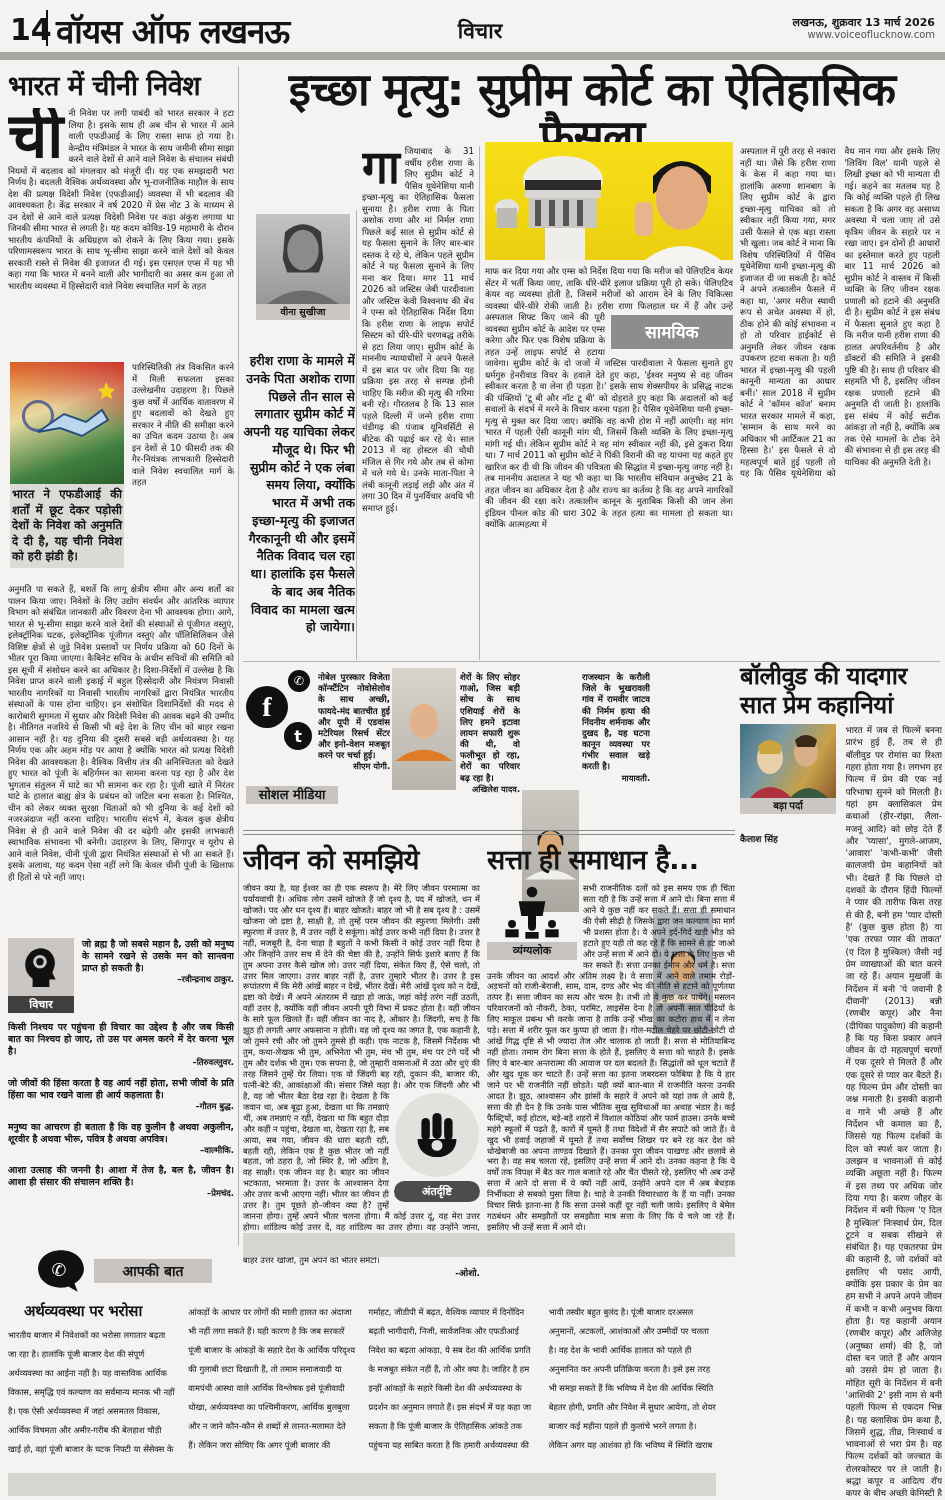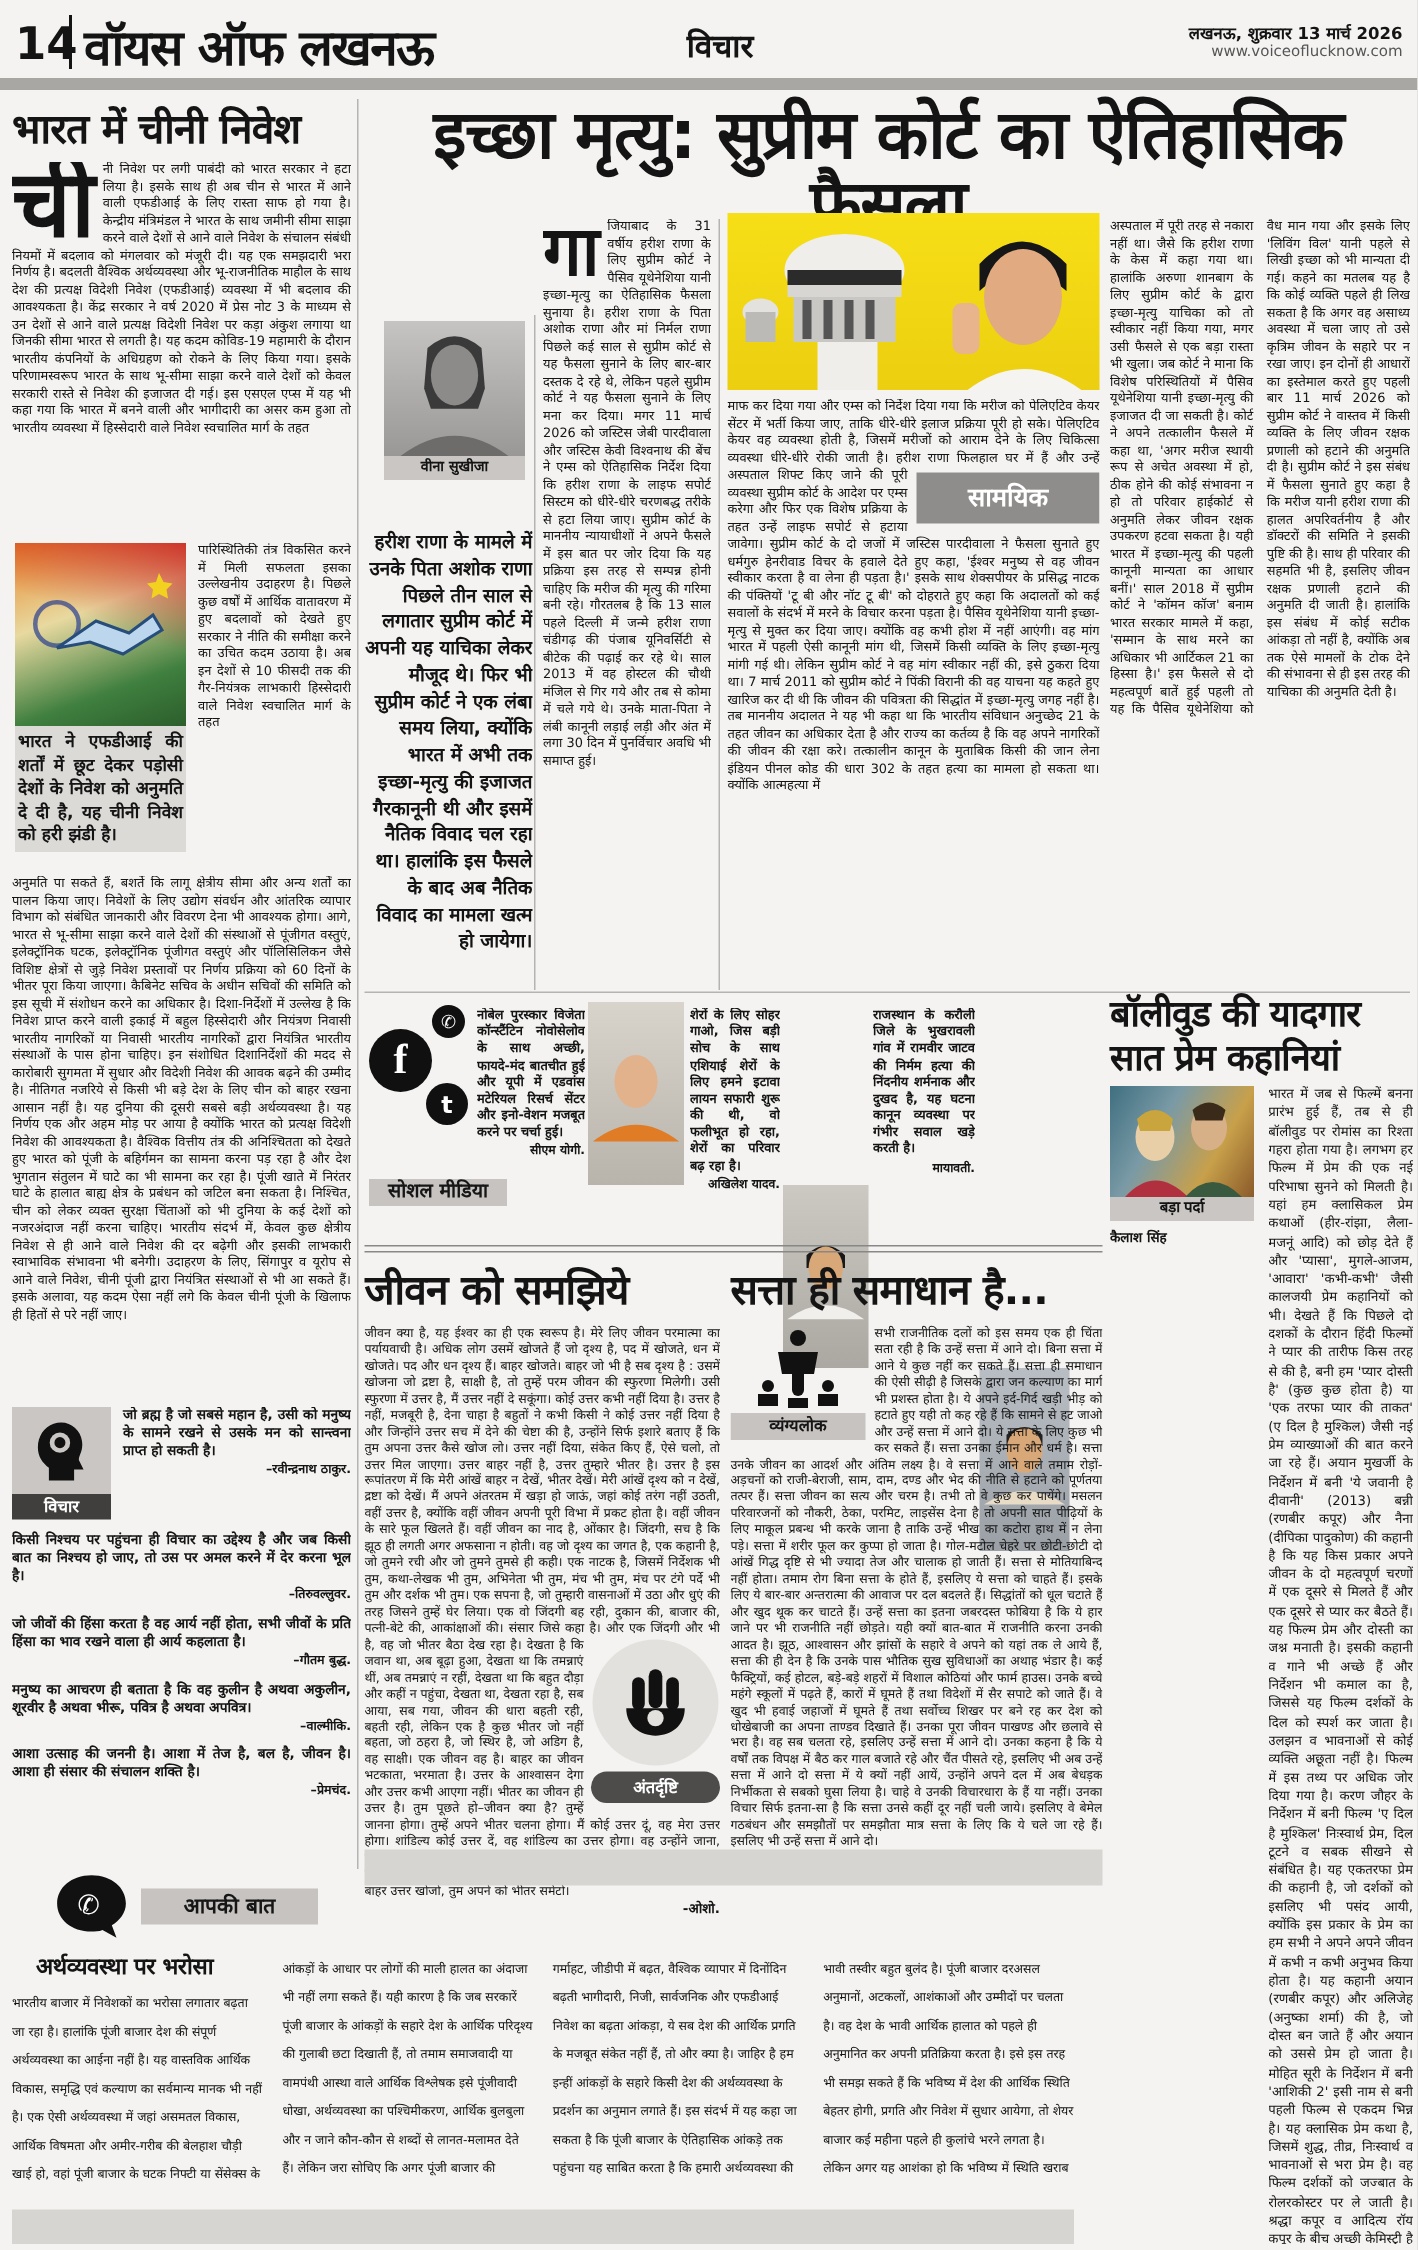--- a/index.html
+++ b/index.html
@@ -239,21 +239,21 @@
           <ellipse cx="30" cy="34" rx="13" ry="16" fill="#e9cfa8"></ellipse>
           <path d="M18 22 q12 -12 24 0 l-2 8 -20 0 z" fill="#caa43c"></path>
           <ellipse cx="66" cy="28" rx="12" ry="15" fill="#d8b088"></ellipse>
           <path d="M55 16 q11 -10 22 0 l-2 7 -18 0 z" fill="#3a2a1a"></path>
           <path d="M10 74 q20 -22 42 0 z" fill="#b03040"></path>
           <path d="M50 74 q18 -20 38 0 z" fill="#3a5a40"></path>
         </svg>
       </div>
       <div class="capbar" style="font-size:10px;font-family:Liberation Serif, serif;">बड़ा पर्दा</div>
     </div>
-    <div style="font-weight:bold;font-size:9px;margin:4px 0 4px 0;">कैलाश सिंह</div>
+    <div style="font-weight:bold;font-size:9px;margin:18px 0 4px 0;">कैलाश सिंह</div>
     <div class="bt" style="font-size:8.8px;line-height:1.4;">भारत में जब से फिल्में बनना प्रारंभ हुई हैं, तब से ही बॉलीवुड पर रोमांस का रिश्ता गहरा होता गया है। लगभग हर फिल्म में प्रेम की एक नई परिभाषा सुनने को मिलती है। यहां हम क्लासिकल प्रेम कथाओं (हीर-रांझा, लैला-मजनूं आदि) को छोड़ देते हैं और 'प्यासा', मुगले-आजम, 'आवारा' 'कभी-कभी' जैसी कालजयी प्रेम कहानियों को भी। देखते हैं कि पिछले दो दशकों के दौरान हिंदी फिल्मों ने प्यार की तारीफ किस तरह से की है, बनी हम 'प्यार दोस्ती है' (कुछ कुछ होता है) या 'एक तरफा प्यार की ताकत' (ए दिल है मुश्किल) जैसी नई प्रेम व्याख्याओं की बात करने जा रहे हैं। अयान मुखर्जी के निर्देशन में बनी 'ये जवानी है दीवानी' (2013) बन्नी (रणबीर कपूर) और नैना (दीपिका पादुकोण) की कहानी है कि यह किस प्रकार अपने जीवन के दो महत्वपूर्ण चरणों में एक दूसरे से मिलते हैं और एक दूसरे से प्यार कर बैठते हैं। यह फिल्म प्रेम और दोस्ती का जश्न मनाती है। इसकी कहानी व गाने भी अच्छे हैं और निर्देशन भी कमाल का है, जिससे यह फिल्म दर्शकों के दिल को स्पर्श कर जाता है। उलझन व भावनाओं से कोई व्यक्ति अछूता नहीं है। फिल्म में इस तथ्य पर अधिक जोर दिया गया है। करण जौहर के निर्देशन में बनी फिल्म 'ए दिल है मुश्किल' निःस्वार्थ प्रेम, दिल टूटने व सबक सीखने से संबंधित है। यह एकतरफा प्रेम की कहानी है, जो दर्शकों को इसलिए भी पसंद आयी, क्योंकि इस प्रकार के प्रेम का हम सभी ने अपने अपने जीवन में कभी न कभी अनुभव किया होता है। यह कहानी अयान (रणबीर कपूर) और अलिजेह (अनुष्का शर्मा) की है, जो दोस्त बन जाते हैं और अयान को उससे प्रेम हो जाता है। मोहित सूरी के निर्देशन में बनी 'आशिकी 2' इसी नाम से बनी पहली फिल्म से एकदम भिन्न है। यह क्लासिक प्रेम कथा है, जिसमें शुद्ध, तीव्र, निःस्वार्थ व भावनाओं से भरा प्रेम है। वह फिल्म दर्शकों को जज्बात के रोलरकोस्टर पर ले जाती है। श्रद्धा कपूर व आदित्य रॉय कपूर के बीच अच्छी केमिस्ट्री है और दोनों ने बहुत अच्छा काम किया है। जब रोमांटिक फिल्मों की बात होती है तो इम्तियाज अली पर आंखें बंद करके भरोसा किया जा सकता है। वह ऐसा अनुभव प्रदान करते हैं, जिसे दर्शकों के समय व पैसे का सदुपयोग कहा जा सकता है। जब वी मेट, 'लव आज कल' तो अपनी जगह मास्टरपीस हैं ही, 'रॉकस्टार' भी इसी श्रेणी में आती है। यह फिल्म जेजे (रणबीर कपूर) के बारे में है जो संगीत सनसनी बनना चाहते हैं। वह इस सिलसिले में अपने कॉलेज</div>
   </div>
 
   <div class="abs" style="left:36px;top:1248px;display:flex;align-items:center;gap:8px;">
     <svg viewBox="0 0 48 44" width="50" height="46">
       <path fill="#111" d="M24 2C11 2 2 10 2 20s9 18 22 18c2 0 5 0 7-1l9 5-3-8c5-3 9-8 9-14C46 10 37 2 24 2z"></path>
       <text x="15" y="27" font-size="17" fill="#fff">✆</text>
     </svg>
     <div class="label-bar" style="width:118px;height:24px;font-size:14px;line-height:24px;">आपकी बात</div>
   </div>

